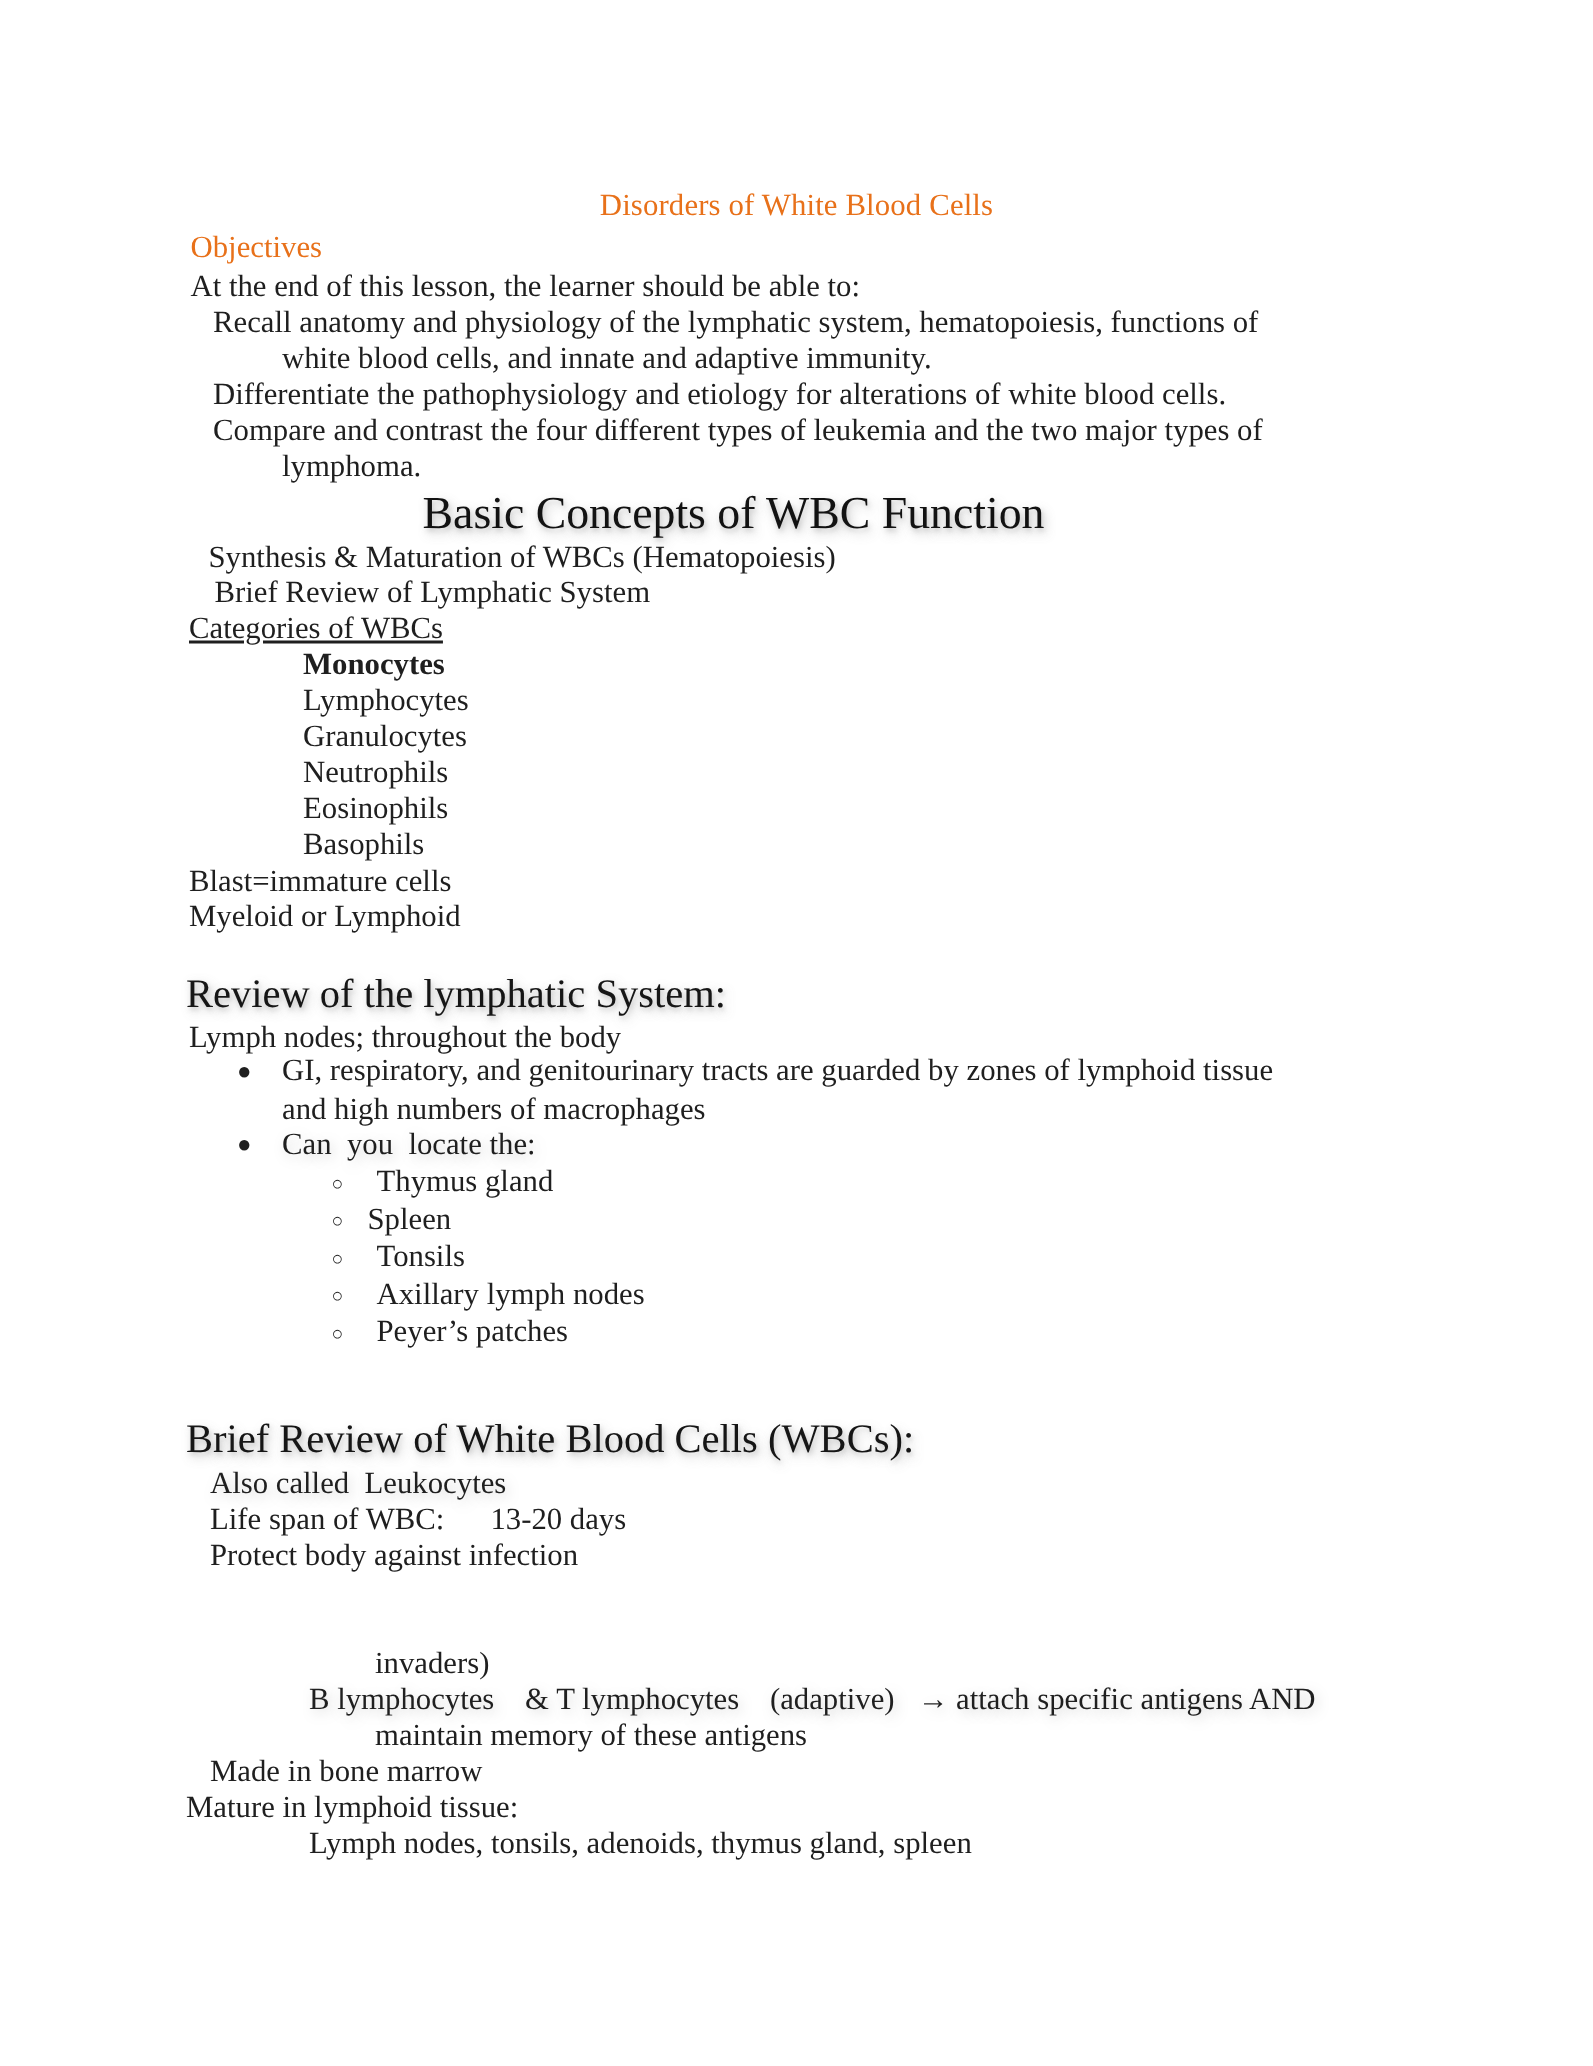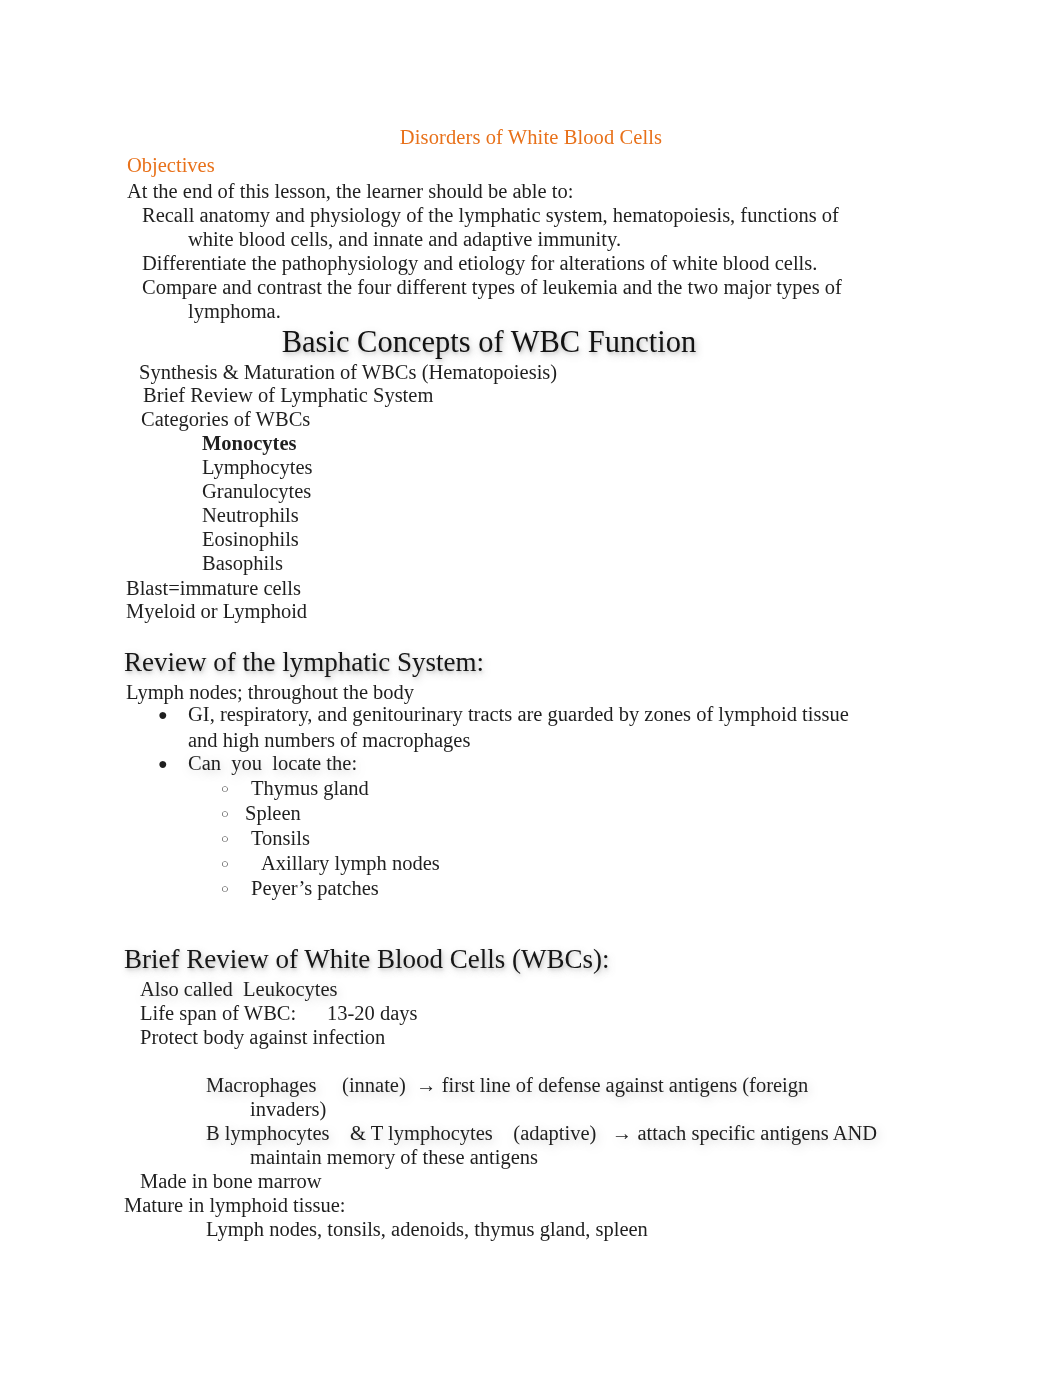--- a/index.html
+++ b/index.html
@@ -109,21 +109,21 @@
 
   <div class="body-line" style="left:142px; top:251px;">Differentiate the pathophysiology and etiology for alterations of white blood cells.</div>
 
   <div class="body-line" style="left:142px; top:275px;">Compare and contrast the four different types of leukemia and the two major types of</div>
   <div class="body-line" style="left:188px; top:299px;">lymphoma.</div>
 
   <div class="big-title ghost">Basic Concepts of WBC Function</div>
 
   <div class="body-line" style="left:139px; top:360px;">Synthesis &amp; Maturation of WBCs (Hematopoiesis)</div>
   <div class="body-line" style="left:143px; top:383px;">Brief Review of Lymphatic System</div>
-  <div class="body-line" style="left:141px; top:407px;">Categories of WBCs</div>
+  <div class="body-line" style="left:126px; top:407px;text-decoration:underline;">Categories of WBCs</div>
 
   <div class="body-line" style="left:202px; top:431px;font-weight:bold;">Monocytes</div>
   <div class="body-line" style="left:202px; top:455px;">Lymphocytes</div>
   <div class="body-line" style="left:202px; top:479px;">Granulocytes</div>
   <div class="body-line" style="left:202px; top:503px;">Neutrophils</div>
   <div class="body-line" style="left:202px; top:527px;">Eosinophils</div>
   <div class="body-line" style="left:202px; top:551px;">Basophils</div>
 
   <div class="body-line" style="left:126px; top:576px;">Blast=immature cells</div>
   <div class="body-line" style="left:126px; top:599px;">Myeloid or Lymphoid</div>
@@ -150,34 +150,33 @@
   <div class="bullet-row" style="left:221px; top:801px;">
     <span class="b-ring" style="left:0; top:0;">○</span>
     <span class="b-text" style="margin-left:24px;">Spleen</span>
   </div>
   <div class="bullet-row" style="left:221px; top:826px;">
     <span class="b-ring" style="left:0; top:0;">○</span>
     <span class="b-text" style="margin-left:30px;">Tonsils</span>
   </div>
   <div class="bullet-row" style="left:221px; top:851px;">
     <span class="b-ring" style="left:0; top:0;">○</span>
-    <span class="b-text" style="margin-left:40px;">Axillary lymph nodes</span>
+    <span class="b-text" style="margin-left:30px;">Axillary lymph nodes</span>
   </div>
   <div class="bullet-row" style="left:221px; top:876px;">
     <span class="b-ring" style="left:0; top:0;">○</span>
     <span class="b-text" style="margin-left:30px;">Peyer’s patches</span>
   </div>
 
   <div class="section-title ghost" style="left:124px; top:944px;">Brief Review of White Blood Cells (WBCs):</div>
 
   <div class="body-line ghost-soft" style="left:140px; top:977px;">Also called  Leukocytes</div>
   <div class="body-line" style="left:140px; top:1001px;">Life span of WBC:      13-20 days</div>
   <div class="body-line" style="left:140px; top:1025px;">Protect body against infection</div>
 
-  <div class="body-line ghost-soft" style="left:206px; top:1073px;">Macrophages     (innate)  → first line of defense against antigens (foreign</div>
   <div class="body-line" style="left:250px; top:1097px;">invaders)</div>
 
   <div class="body-line ghost-soft" style="left:206px; top:1121px;">B lymphocytes    &amp; T lymphocytes    (adaptive)   → attach specific antigens AND</div>
   <div class="body-line" style="left:250px; top:1145px;">maintain memory of these antigens</div>
 
   <div class="body-line" style="left:140px; top:1169px;">Made in bone marrow</div>
   <div class="body-line" style="left:124px; top:1193px;">Mature in lymphoid tissue:</div>
 
   <div class="body-line" style="left:206px; top:1217px;">Lymph nodes, tonsils, adenoids, thymus gland, spleen</div>
 

